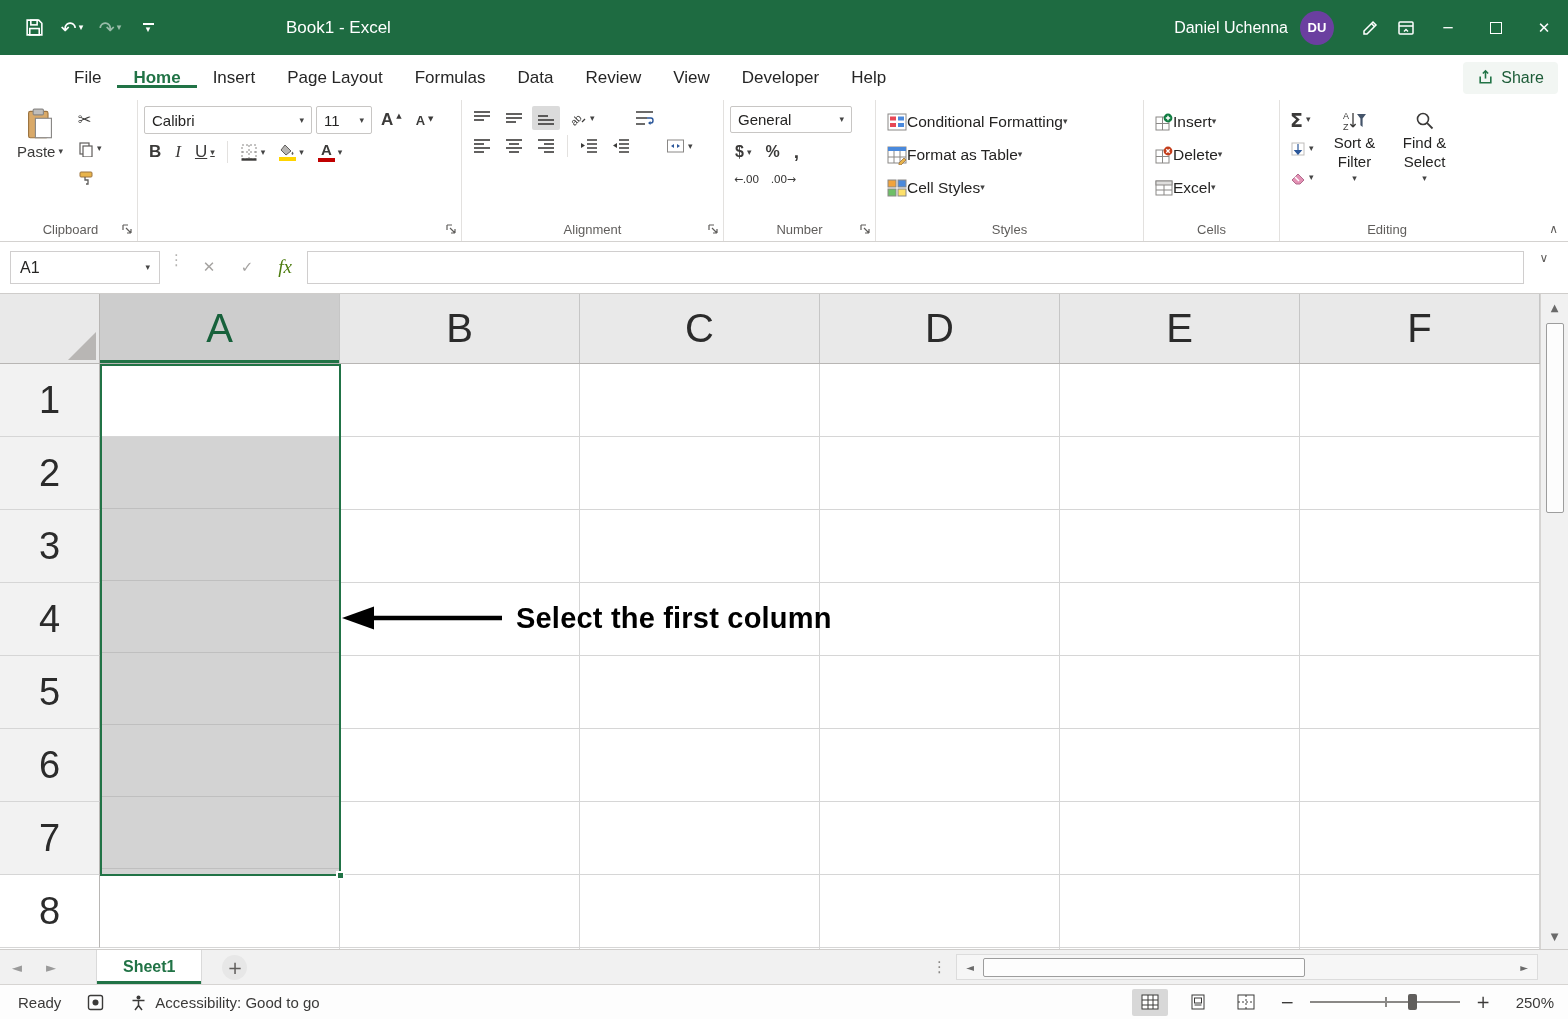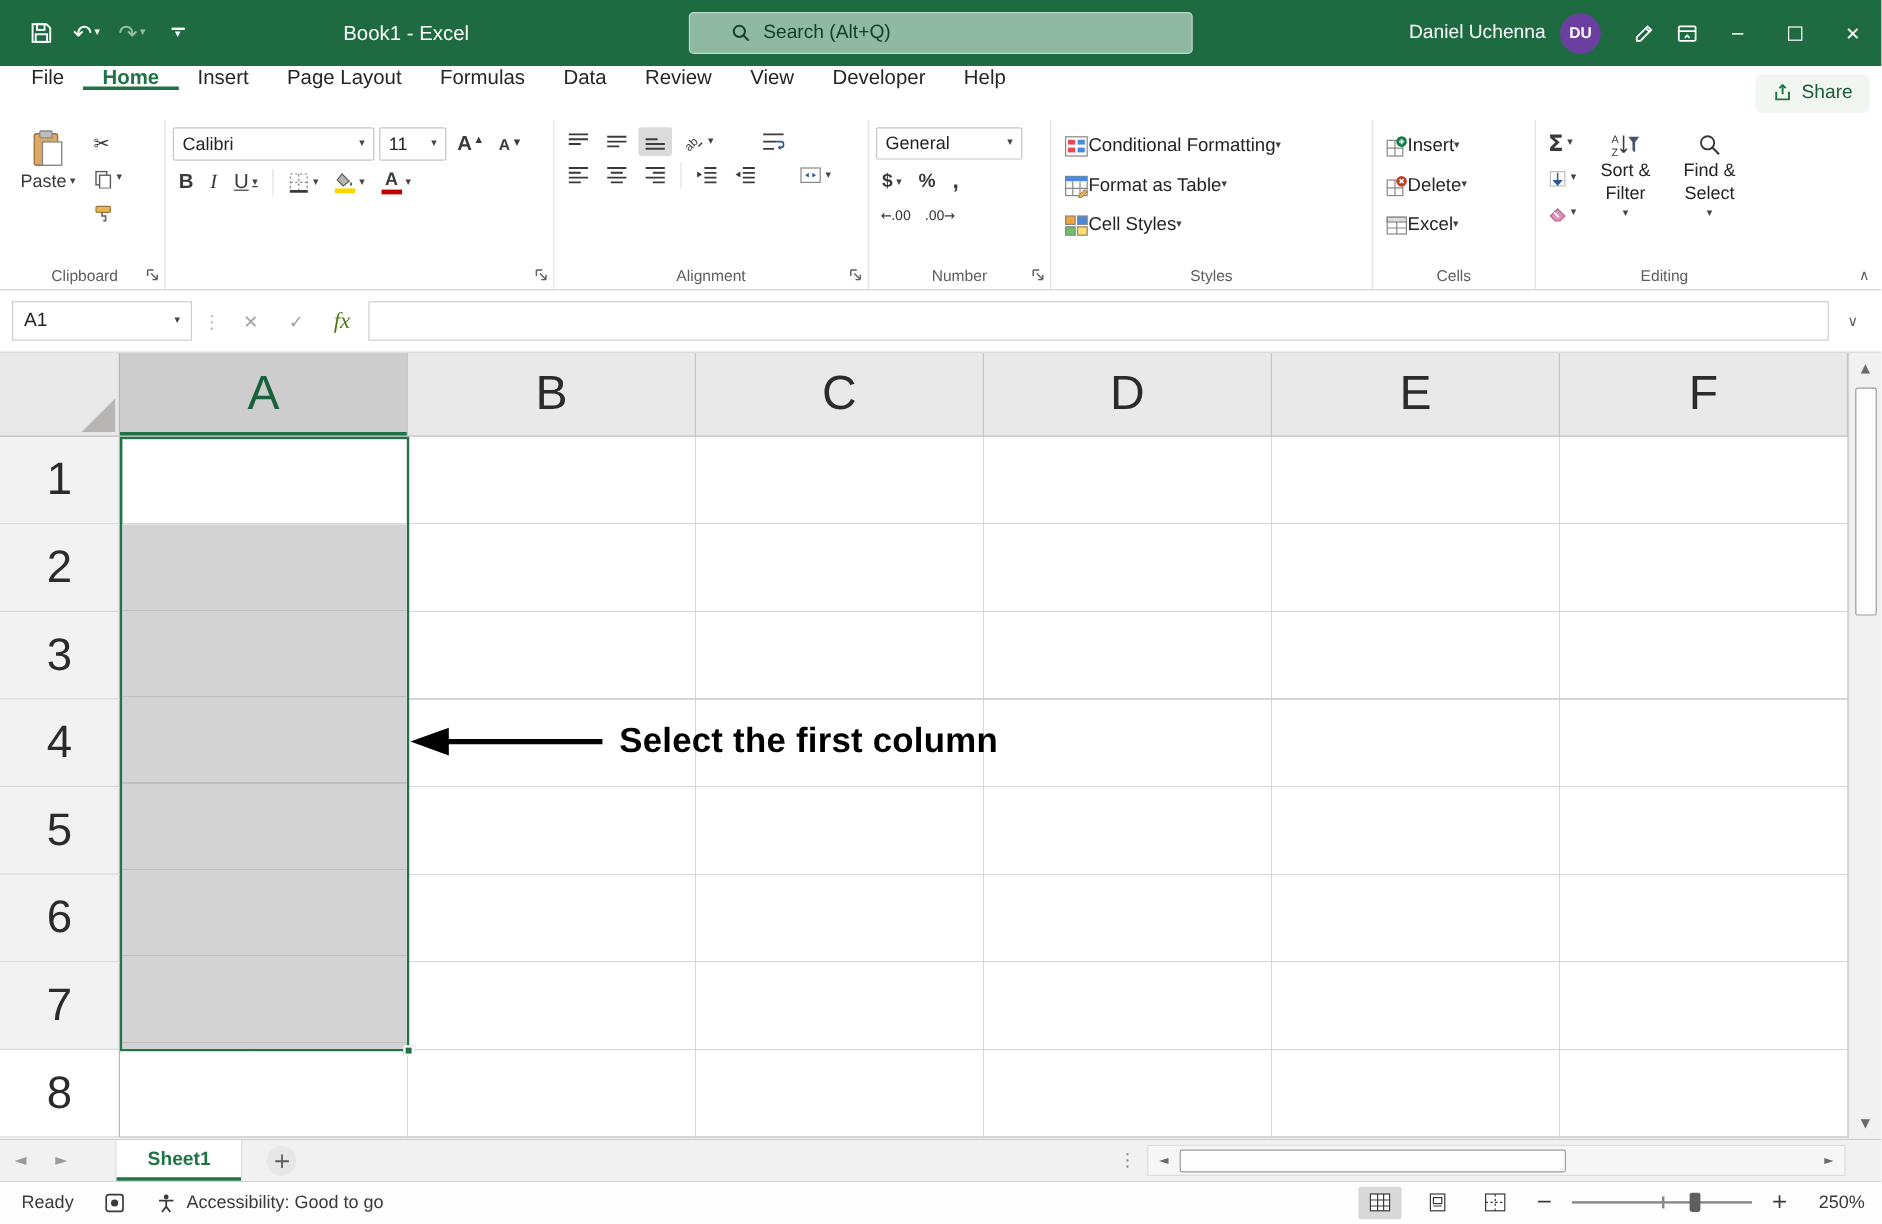--- a/index.html
+++ b/index.html
@@ -21,21 +21,21 @@
   .tb-title { margin-left:120px; font-size:17px; white-space:nowrap; }
   .searchbox { position:absolute; left:50%; top:10px; transform:translateX(-50%); width:420px; height:35px; background:var(--search-green,#8fb9a3); border:1px solid rgba(255,255,255,.45); border-radius:4px; display:flex; align-items:center; gap:10px; padding-left:34px; }
   .s-text { color:#123categor; color:#14402a; font-size:16px; }
   .tb-right { margin-left:auto; display:flex; align-items:center; height:100%; }
   .user { font-size:16px; margin-right:12px; }
   .avatar { width:34px; height:34px; border-radius:50%; background:var(--avatar-purple,#6b3fa0); color:#fff; font-size:13px; font-weight:bold; display:flex; align-items:center; justify-content:center; margin-right:18px; }
   .winbtn { width:48px; height:55px; display:flex; align-items:center; justify-content:center; font-size:15px; color:#fff; }
   .maxbox { width:12px; height:12px; border:1.5px solid #fff; display:block; }
 
   
-  .tabsrow { height:45px; background:#fff; display:flex; align-items:flex-start; padding:0 10px; flex:none; }
+  .tabsrow { height:45px; background:#fff; display:flex; align-items:center; padding:0 10px; flex:none;margin-left:48px; }
   .rtab { padding:0 16px; display:flex; align-items:center; font-size:17px; color:#262626; }
   .rtab.active { color:var(--excel-green,#217346); font-weight:bold; box-shadow:inset 0 -3px 0 var(--excel-green,#217346); }
   .share { margin-left:auto; align-self:center; display:flex; align-items:center; gap:7px; padding:7px 14px; border-radius:4px; background:#f2f6f3; color:#1d5c38; font-size:16px; }
 
   
   .ribbon { height:142px; background:#fff; border-bottom:1px solid #d4d2d0; display:flex; padding:0 4px; position:relative; flex:none; }
   .rgroup { display:flex; flex-direction:column; border-right:1px solid #e3e1df; position:relative; padding:6px 6px 0 6px; flex:none; }
   .gc { flex:1; display:flex; }
   .gc.col { flex-direction:column; gap:5px; }
   .row { display:flex; align-items:center; gap:4px; }
@@ -74,21 +74,21 @@
   
   .stylebtn { display:flex; align-items:center; gap:0; height:31px; padding:0 5px; font-size:15.5px; color:#252423; border-radius:2px; }
   
   .edit-wrap { display:flex; gap:4px; }
   .tallbtn { width:66px; display:flex; flex-direction:column; align-items:center; text-align:center; gap:2px; padding-top:4px; font-size:15px; color:#252423; }
   .tallbtn .tlabel { line-height:1.25; }
   .sigma { font-size:19px; font-weight:600; }
   .collapse-ribbon { position:absolute; right:10px; bottom:5px; font-size:12px; color:#5f5d5b; }
 
   
-  .fbar { height:52px; background:#fff; border-bottom:1px solid #cfcdcb; display:flex; align-items:center; padding:9px 10px; flex:none; gap:6px; }
+  .fbar { height:52px; background:#fff; border-bottom:1px solid #cfcdcb; display:flex; align-items:flex-start; padding:9px 10px; flex:none; gap:6px; }
   .namebox { width:150px; height:33px; border:1px solid #d0cece; display:flex; align-items:center; padding:0 9px; font-size:16px; color:#252423; }
   .namebox .nb-val { flex:1; }
   .fbdots { color:#b5b3b1; font-size:15px; padding:0 3px; }
   .fbtn { width:32px; height:32px; display:flex; align-items:center; justify-content:center; color:#a5a3a1; font-size:15px; }
   .fx { font-family:"Liberation Serif",serif; font-style:italic; font-size:19px; color:#4d7c0f; }
   .finput { flex:1; height:33px; border:1px solid #d0cece; background:#fff; }
   .fexpand { width:28px; display:flex; align-items:center; justify-content:center; color:#5f5d5b; font-size:12px; }
 
   
   .gridarea { position:relative; height:655px; background:#fff; flex:none; overflow:hidden; }
@@ -162,27 +162,20 @@
           <span class="tchev">▾</span>
         </button>
       <button class="tbtn">
           <span class="qat-custom glyph">
             <i></i>
             <b>▾</b>
           </span>
         </button>
     </div>
     <div class="tb-title">Book1 - Excel</div>
-    <div class="searchbox">
-      <svg class="s-ico" width="17" height="17" viewBox="0 0 16 16">
-          <circle cx="6.7" cy="6.7" r="4.4" fill="none" stroke="#14402a" stroke-width="1.6"></circle>
-          <line x1="10.2" y1="10.2" x2="14" y2="14" stroke="#14402a" stroke-width="1.6"></line>
-        </svg>
-      <span class="s-text">Search (Alt+Q)</span>
-    </div>
     <div class="tb-right">
       <span class="user">Daniel Uchenna</span>
       <span class="avatar">DU</span>
       <button class="tbtn">
         <svg width="20" height="20" viewBox="0 0 20 20">
             <path d="M4 13 13 4l3 3-9 9H4v-3Z" fill="none" stroke="#fff" stroke-width="1.5"></path>
             <line x1="11.5" y1="5.5" x2="14.5" y2="8.5" stroke="#fff" stroke-width="1.5"></line>
           </svg>
       </button>
       <button class="tbtn">

